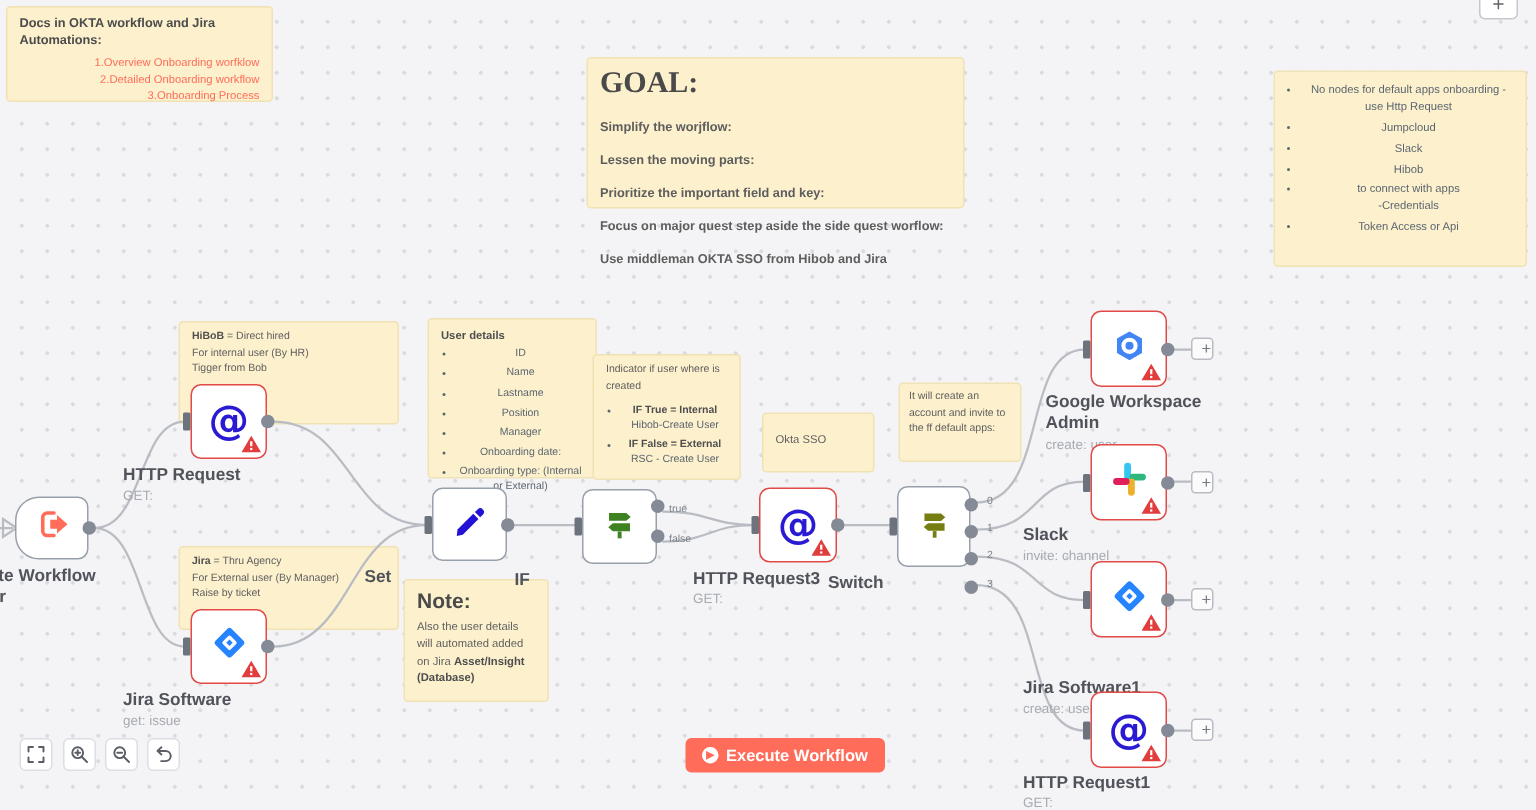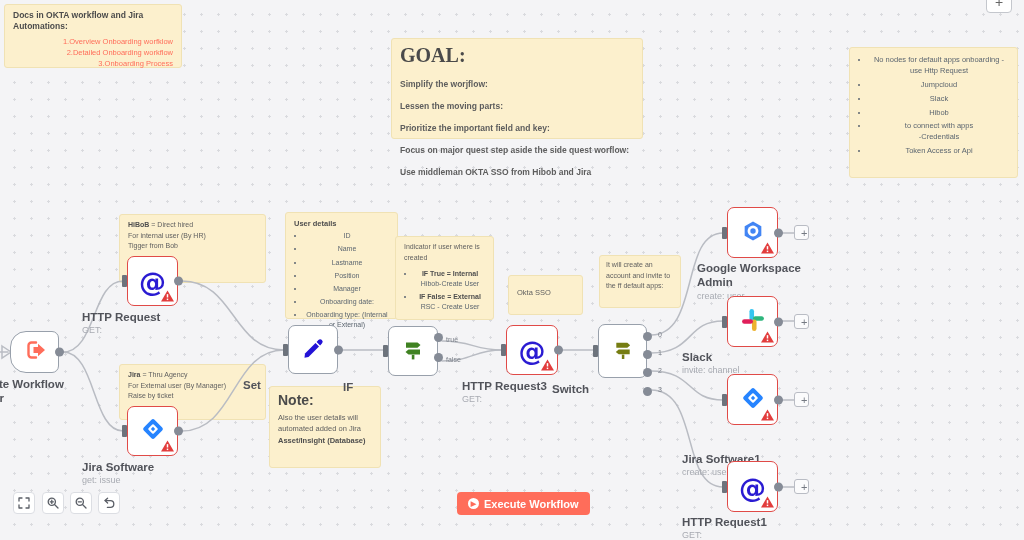--- a/index.html
+++ b/index.html
@@ -147,21 +147,21 @@
 <div class="sticky" style="left:599px;top:255px;width:82px;height:53px;padding:4px 6px">
   <div class="line">It will create an account and invite to the ff default apps:</div>
 </div>
 
 <div class="sticky" style="left:119px;top:364px;width:147px;height:56px">
   <div class="line"><span class="b">Jira</span><span> = Thru Agency</span></div>
   <div class="line">For External user (By Manager)</div>
   <div class="line">Raise by ticket</div>
 </div>
 
-<div class="sticky note-st" style="left:269px;top:386px;width:112px;height:82px">
+<div class="sticky note-st" style="left:269px;top:386px;width:97px;height:82px">
   <h1>Note:</h1>
   <p><span>Also the user details will automated added on Jira </span><span class="b">Asset/Insight (Database)</span></p>
 </div>
 
 <div class="node gray trigger" style="left:10px;top:331px;width:49px;height:42px">
   <span class="center-ic">
     <svg width="24" height="24" viewBox="0 0 24 24">
       <path d="M13 4.5 H8.5 a3 3 0 0 0 -3 3 v9 a3 3 0 0 0 3 3 H13" stroke="#ff6d5a" stroke-width="2.4" fill="none" stroke-linecap="round"></path>
       <path d="M10.5 9 h4.5 v-3.2 l7 6.2 -7 6.2 v-3.2 h-4.5 z" fill="#ff6d5a"></path>
     </svg>

